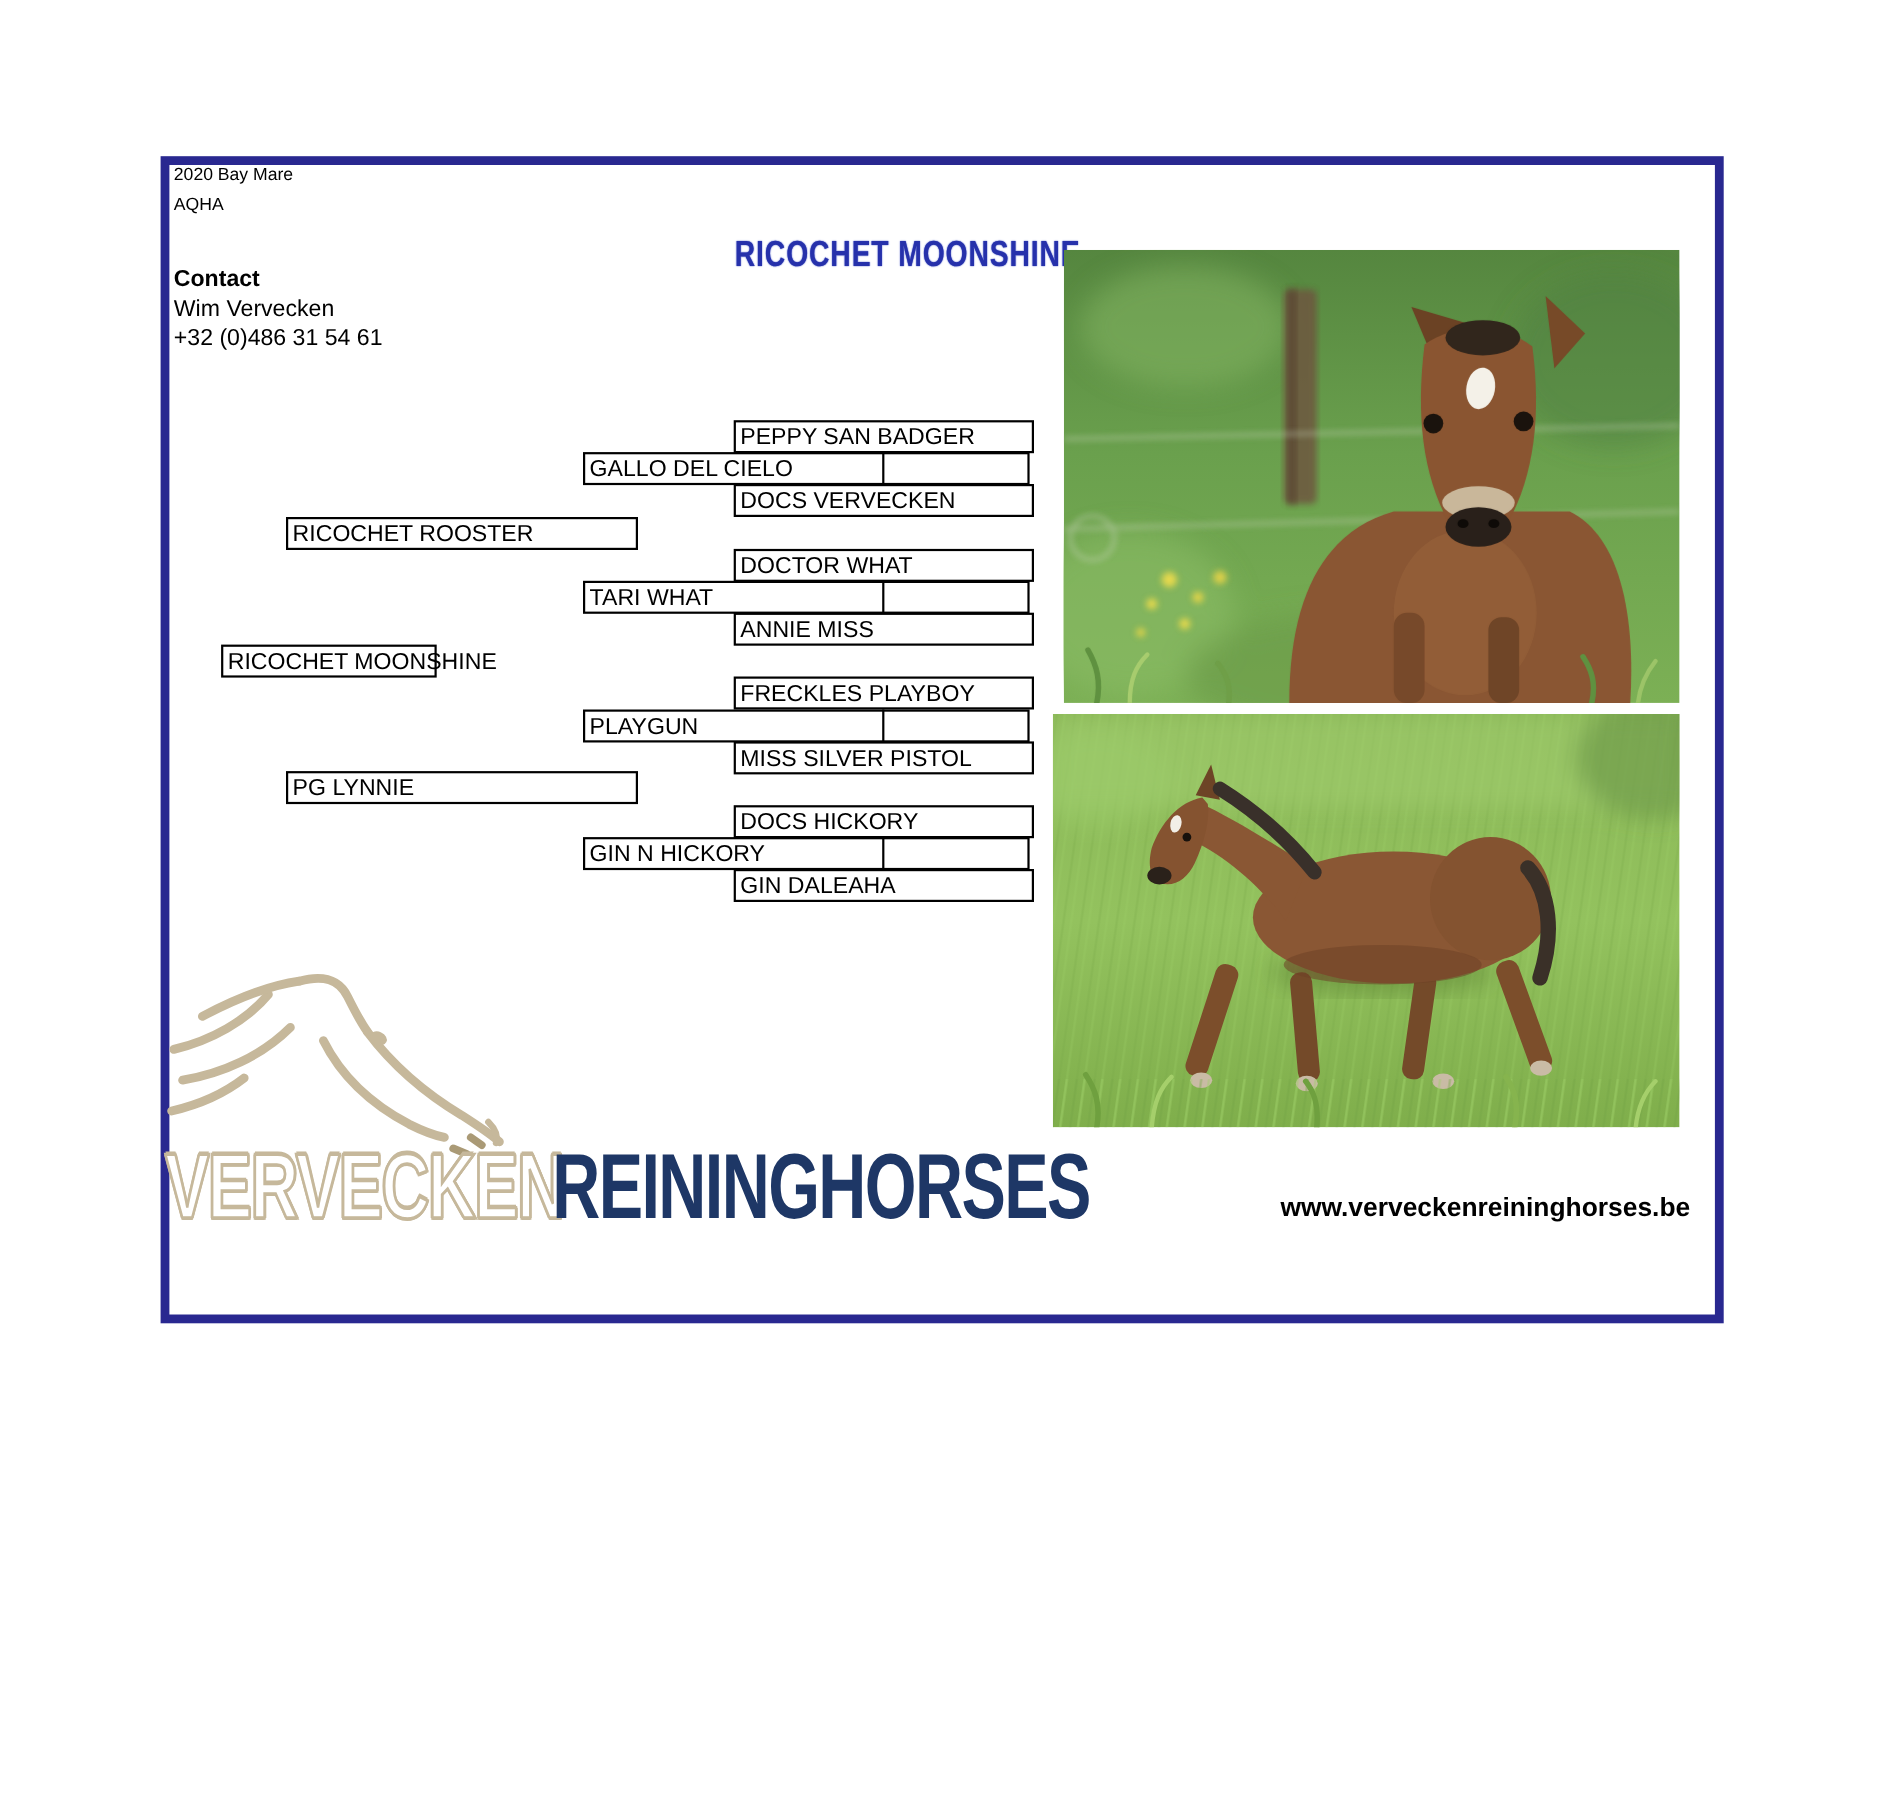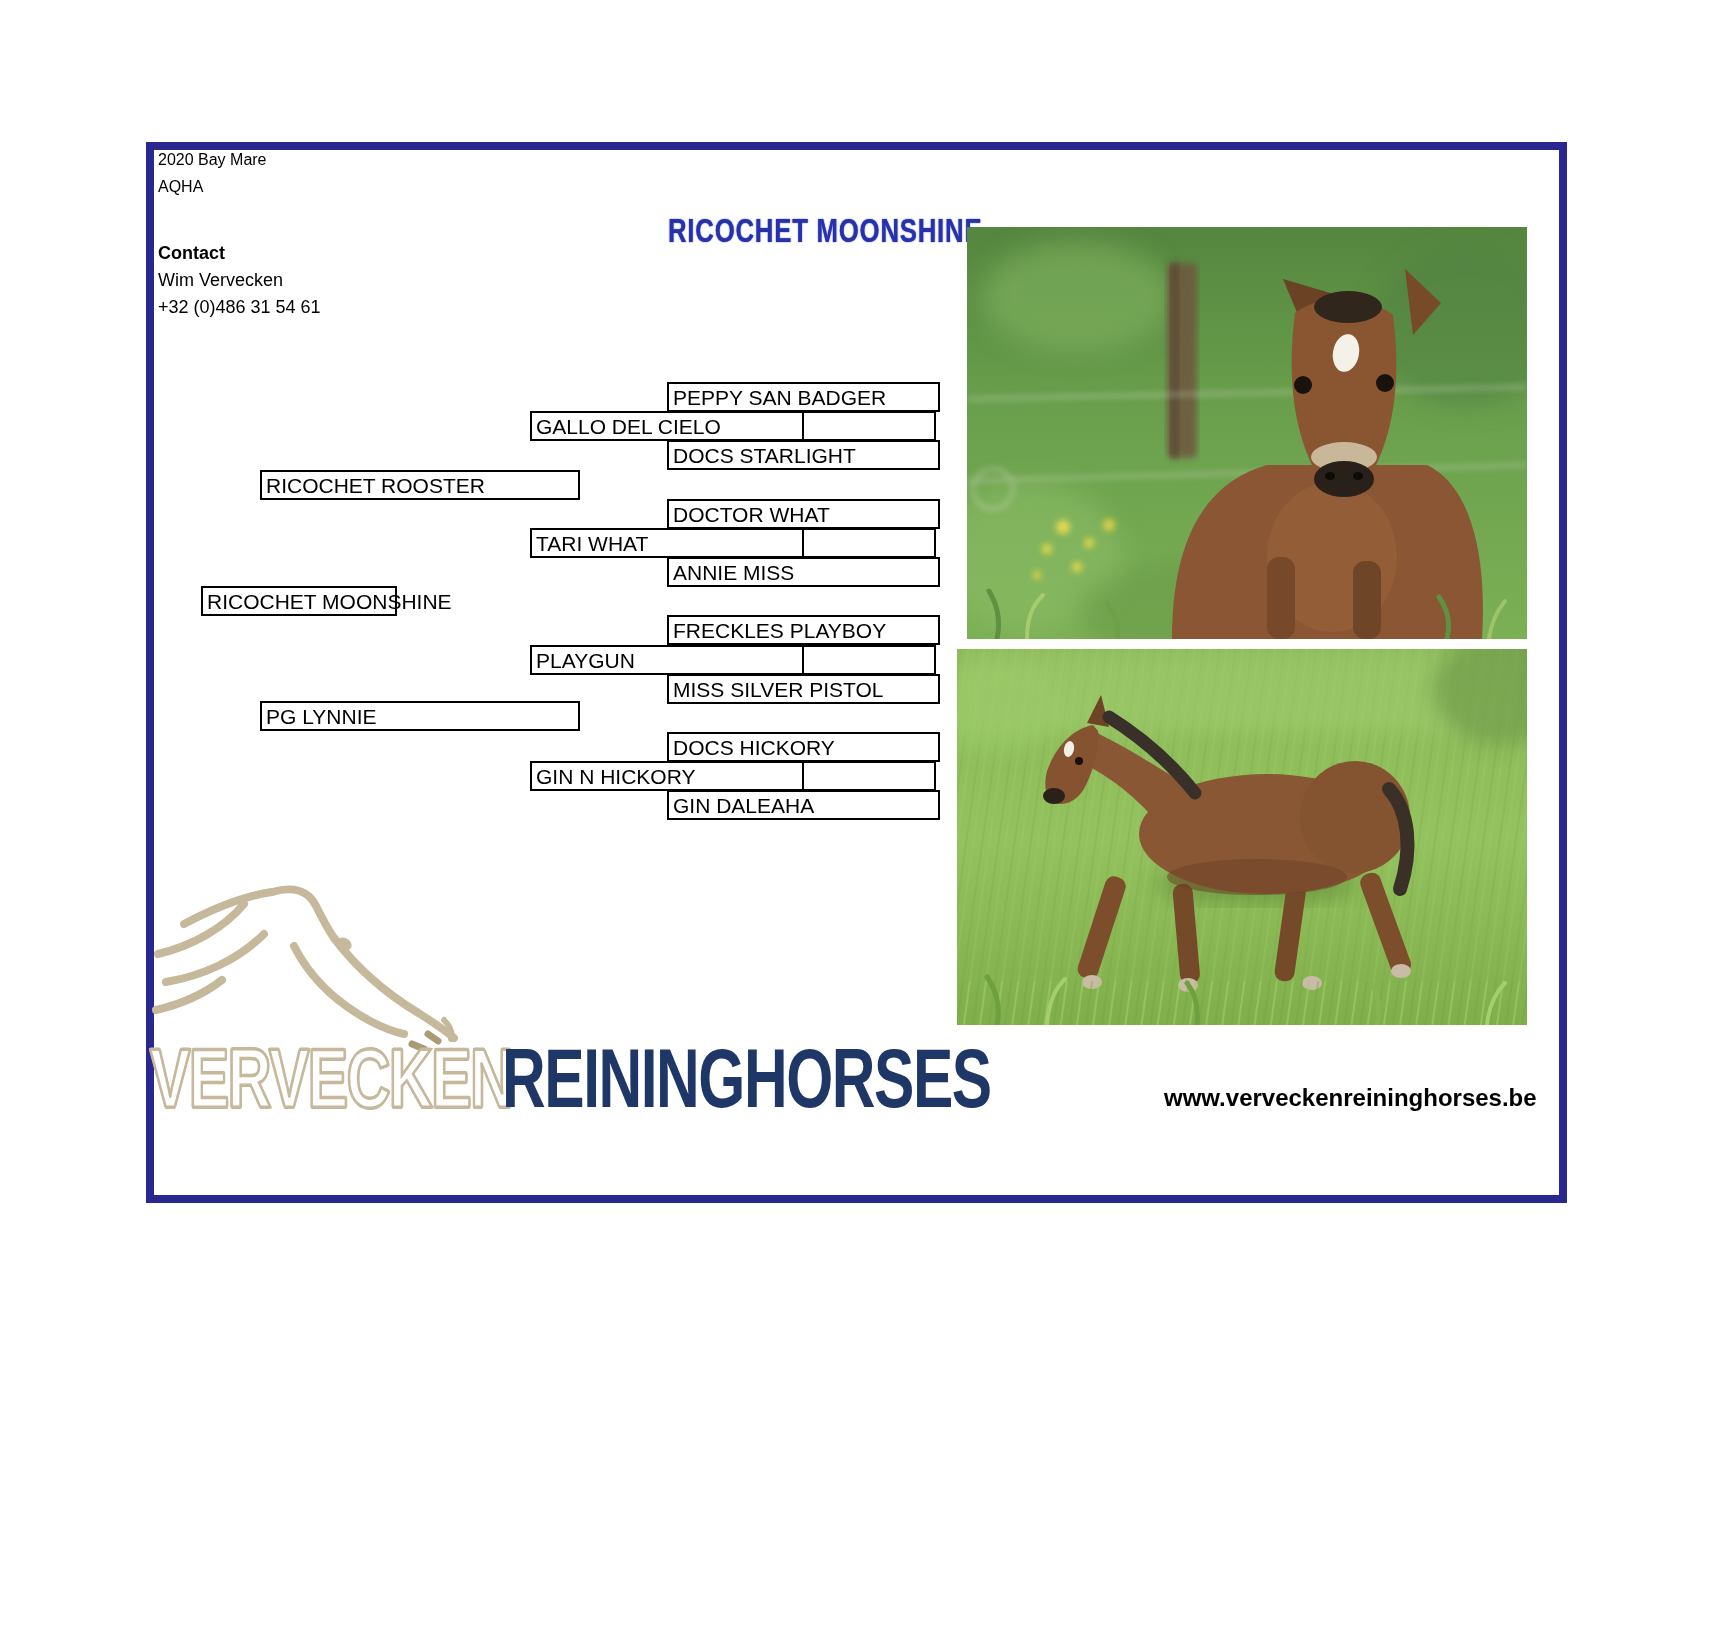--- a/index.html
+++ b/index.html
@@ -8,21 +8,21 @@
     font-family:"Liberation Sans","DejaVu Sans",sans-serif;color:#000;
     overflow:hidden;
   }
   .frame{
     position:absolute;left:146px;top:142px;width:1421px;height:1061px;
     border:8px solid #29289013;box-sizing:border-box;
   }
   .frame{border-color:#292890;}
   
   .info{position:absolute;left:158px;top:146px;font-size:16px;line-height:27px;}
-  .contact{position:absolute;left:158px;top:240px;font-size:18px;line-height:27px;}
+  .contact{position:absolute;left:158px;top:240px;font-size:21px;line-height:27px;}
   .contact .hd{font-weight:bold;}
   
   .title{
     position:absolute;left:668px;top:212px;font-size:33px;font-weight:bold;
     color:#2631AB;white-space:nowrap;transform:scaleX(0.78);transform-origin:0 50%;
     letter-spacing:1px;
     text-shadow:0 0 2px #94a0e4, 0 0 1px #2631AB;
   }
   
   .pbox{
@@ -73,21 +73,21 @@
 
 <div>
   <div class="pbox g3" style="top:382px">
       <span>PEPPY SAN BADGER</span>
     </div>
   <div class="pbox g2" style="top:411px">
       <span>GALLO DEL CIELO</span>
       <div class="divider"></div>
     </div>
   <div class="pbox g3" style="top:440px">
-      <span>DOCS STARLIGHT</span>
+      <span>DOCS VERVECKEN</span>
     </div>
   <div class="pbox g1" style="top:470px">
       <span>RICOCHET ROOSTER</span>
     </div>
   <div class="pbox g3" style="top:499px">
       <span>DOCTOR WHAT</span>
     </div>
   <div class="pbox g2" style="top:528px">
       <span>TARI WHAT</span>
       <div class="divider"></div>

